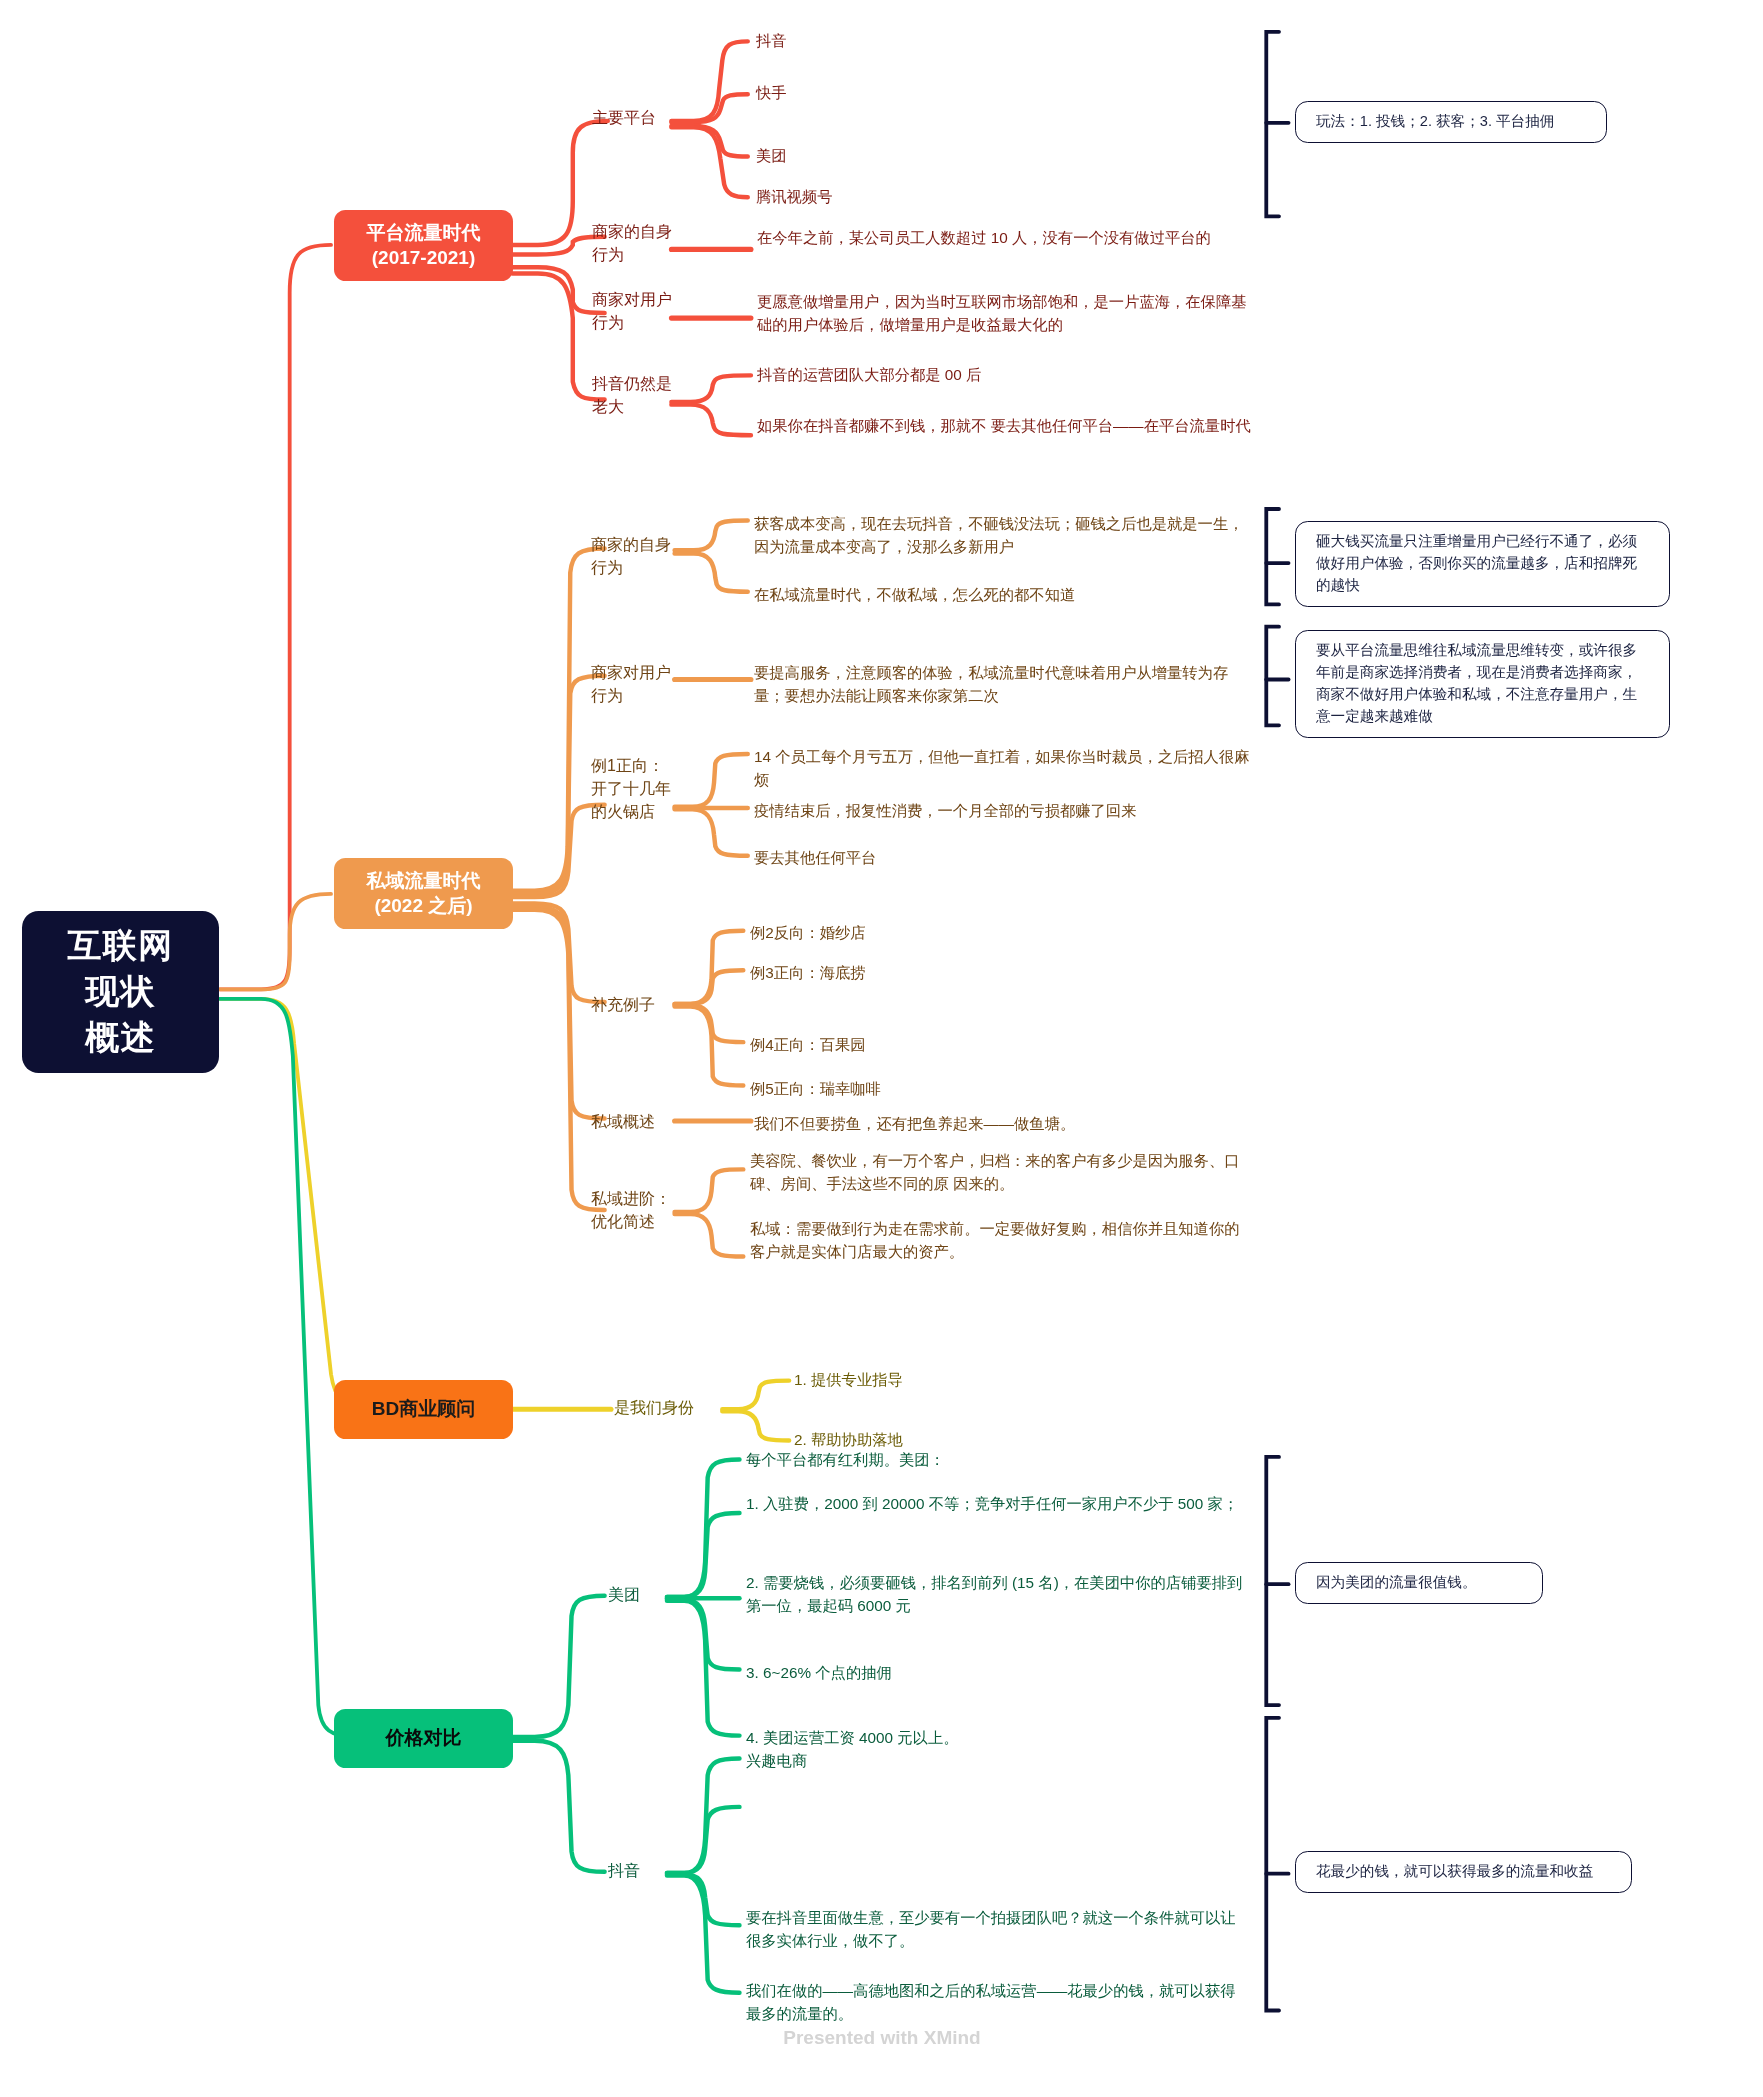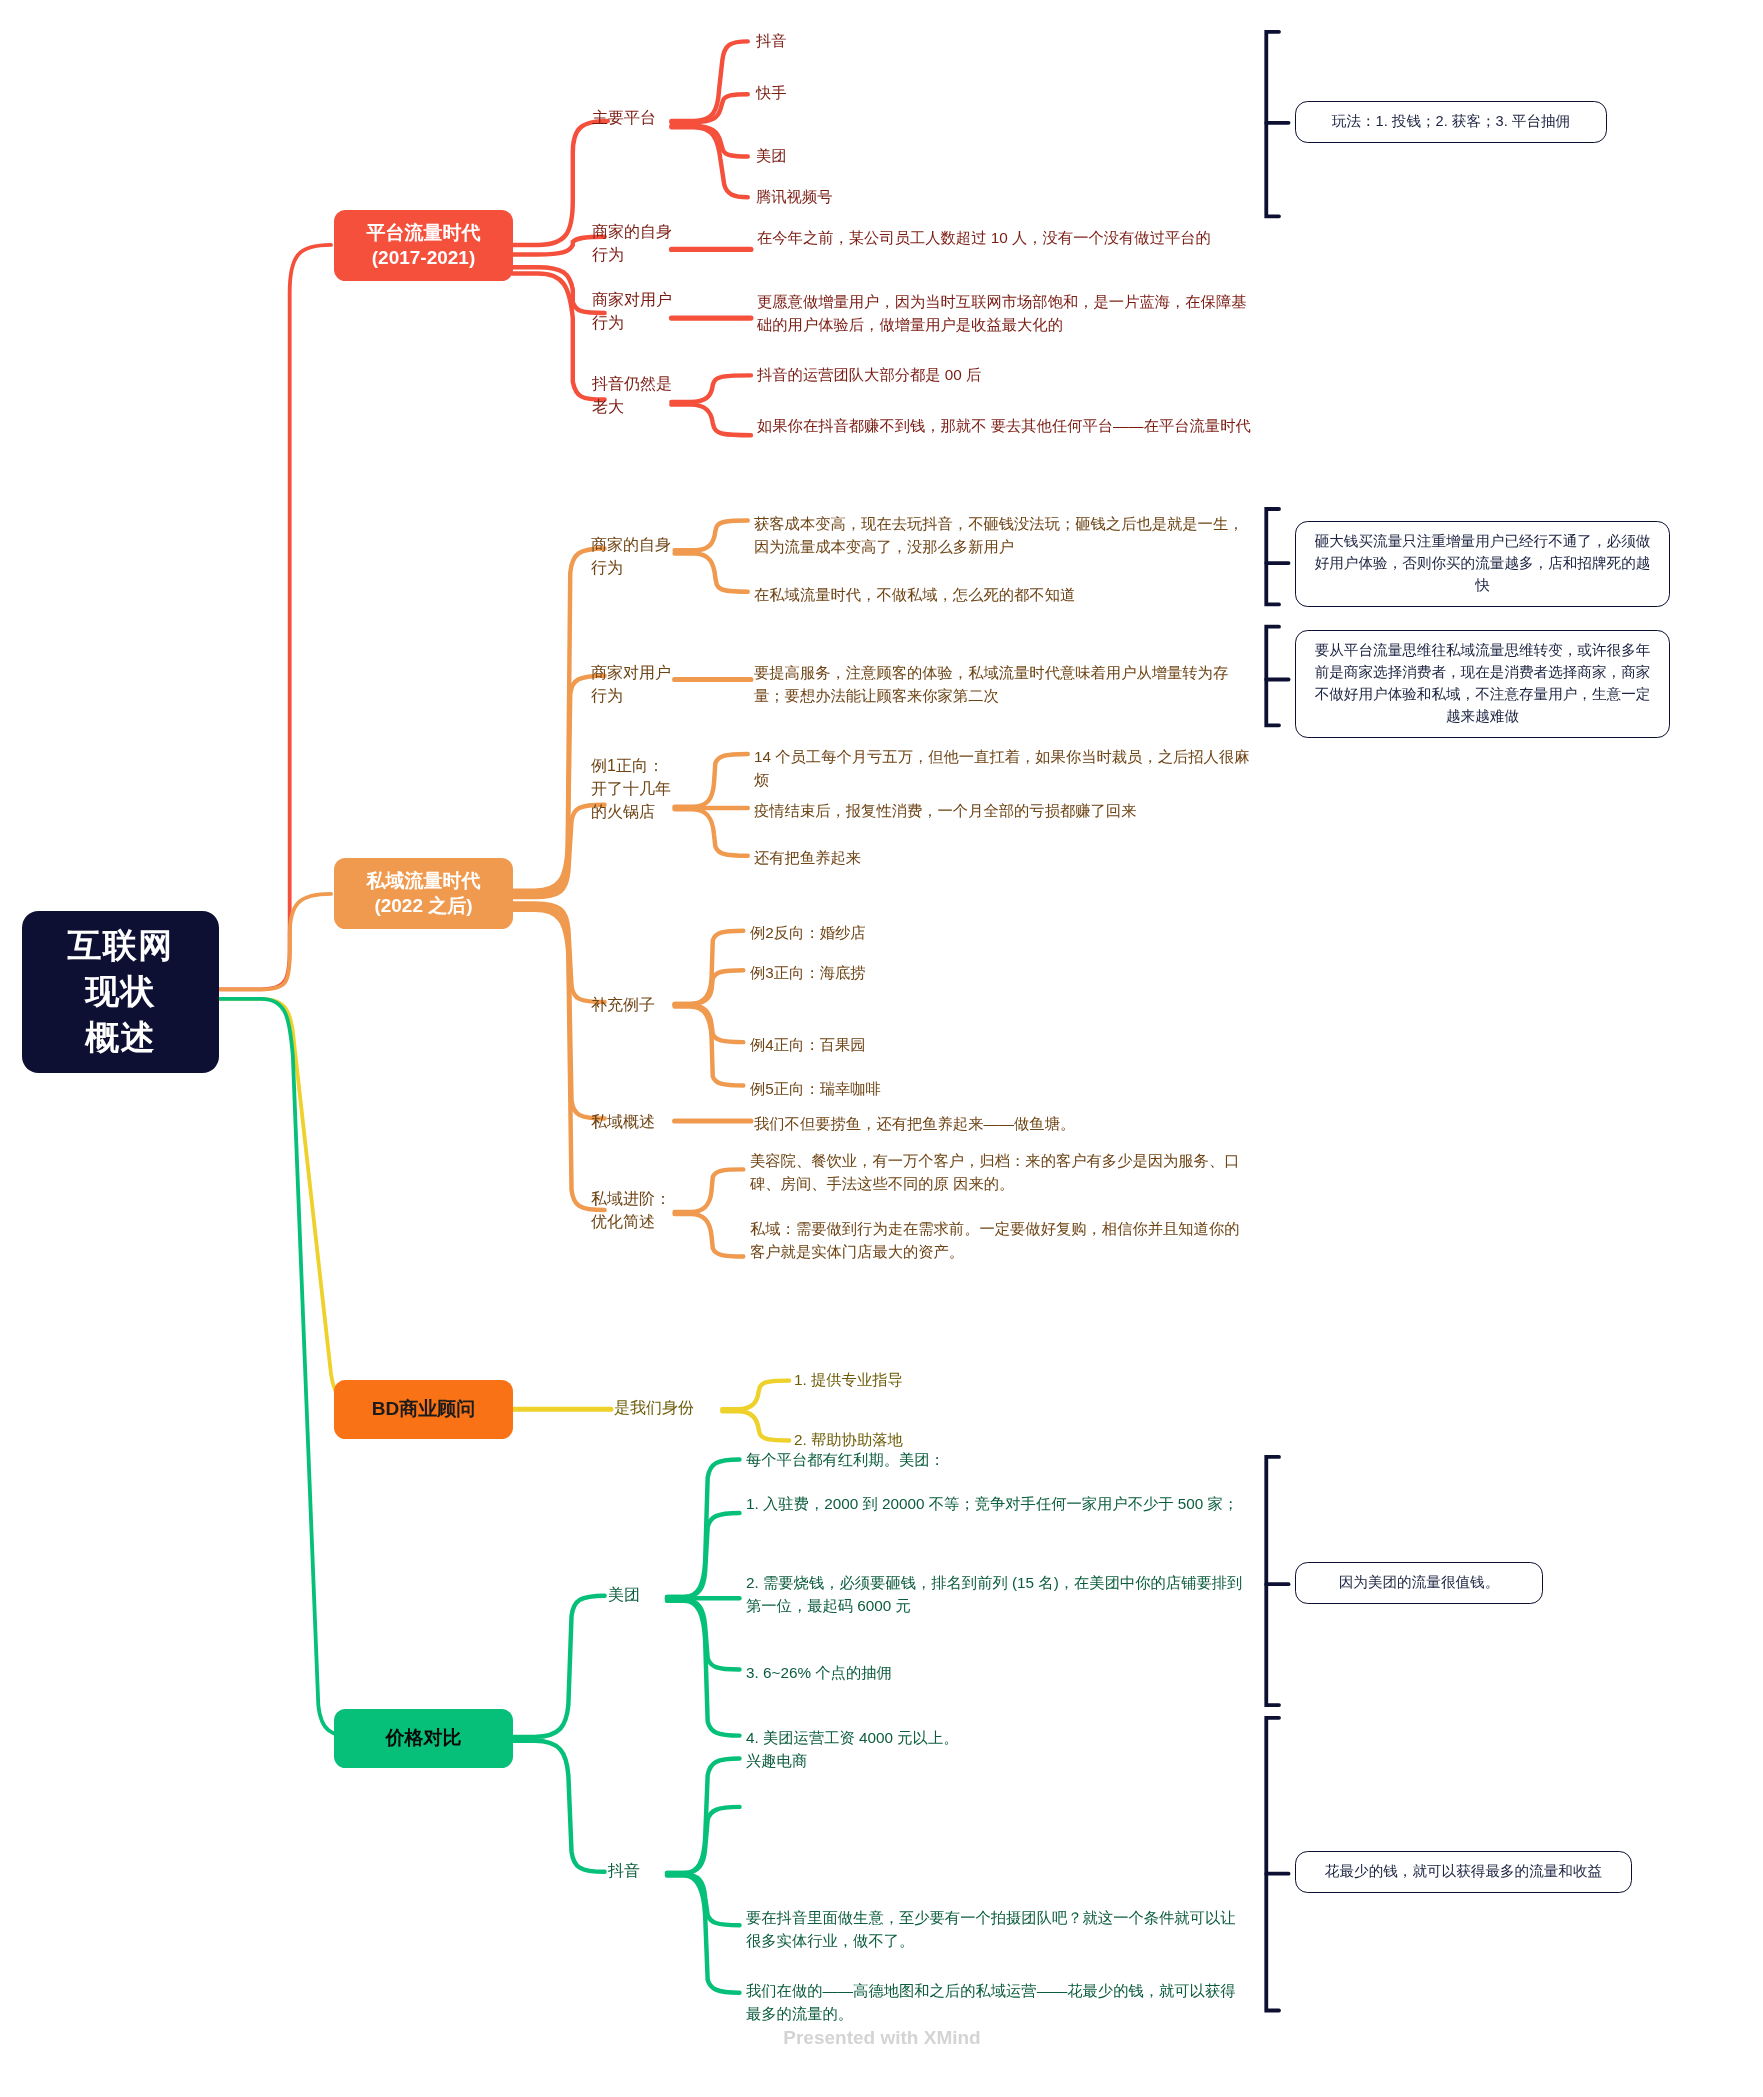--- a/index.html
+++ b/index.html
@@ -45,21 +45,21 @@
   .leaf { font-size:15.3px; line-height:1.52; }
   .leaf.red    { color:#7a1b12; }
   .leaf.orange { color:#6e4415; }
   .leaf.yellow { color:#6b5c06; }
   .leaf.green  { color:#0a5c3c; }
 
   
   .callout {
     border:1.9px solid #0d1033; border-radius:12.7px; color:#1b2240;
     background:#ffffff; font-size:14.6px; line-height:1.5;
-    padding:9px 12px; text-align:center;
+    padding:9px 20px; text-align:left;
   }
 
   .footer {
     position:absolute; width:100%; text-align:center;
     color:#d4d4d4; font-size:19px; font-weight:600;
   }
 </style>
 </head>
 <body>
 
@@ -190,21 +190,21 @@
   <div class="node sub orange" style="left:591px; top:1110px; width:108px; white-space:pre-line;">私域概述</div>
   <div class="node sub orange" style="left:591px; top:1187px; width:111px; white-space:pre-line;">私域进阶：
 优化简述</div>
 
   <div class="node leaf orange" style="left:754px; top:512px; width:503px;">获客成本变高，现在去玩抖音，不砸钱没法玩；砸钱之后也是就是一生，因为流量成本变高了，没那么多新用户</div>
   <div class="node leaf orange" style="left:754px; top:583px; width:503px;">在私域流量时代，不做私域，怎么死的都不知道</div>
   <div class="node leaf orange" style="left:754px; top:661px; width:503px;">要提高服务，注意顾客的体验，私域流量时代意味着用户从增量转为存量；要想办法能让顾客来你家第二次</div>
 
   <div class="node leaf orange" style="left:754px; top:745px; width:503px;">14 个员工每个月亏五万，但他一直扛着，如果你当时裁员，之后招人很麻烦</div>
   <div class="node leaf orange" style="left:754px; top:799px; width:503px;">疫情结束后，报复性消费，一个月全部的亏损都赚了回来</div>
-  <div class="node leaf orange" style="left:754px; top:846px; width:503px;">还有把鱼养起来</div>
+  <div class="node leaf orange" style="left:754px; top:846px; width:503px;">要去其他任何平台</div>
 
   <div class="node leaf orange" style="left:750px; top:921px; width:382px;">例2反向：婚纱店</div>
   <div class="node leaf orange" style="left:750px; top:961px; width:382px;">例3正向：海底捞</div>
   <div class="node leaf orange" style="left:750px; top:1033px; width:382px;">例4正向：百果园</div>
   <div class="node leaf orange" style="left:750px; top:1077px; width:382px;">例5正向：瑞幸咖啡</div>
 
   <div class="node leaf orange" style="left:754px; top:1112px; width:503px;">我们不但要捞鱼，还有把鱼养起来——做鱼塘。</div>
 
   <div class="node leaf orange" style="left:750px; top:1149px; width:503px;">美容院、餐饮业，有一万个客户，归档：来的客户有多少是因为服务、口碑、房间、手法这些不同的原 因来的。</div>
   <div class="node leaf orange" style="left:750px; top:1217px; width:503px;">私域：需要做到行为走在需求前。一定要做好复购，相信你并且知道你的客户就是实体门店最大的资产。</div>

